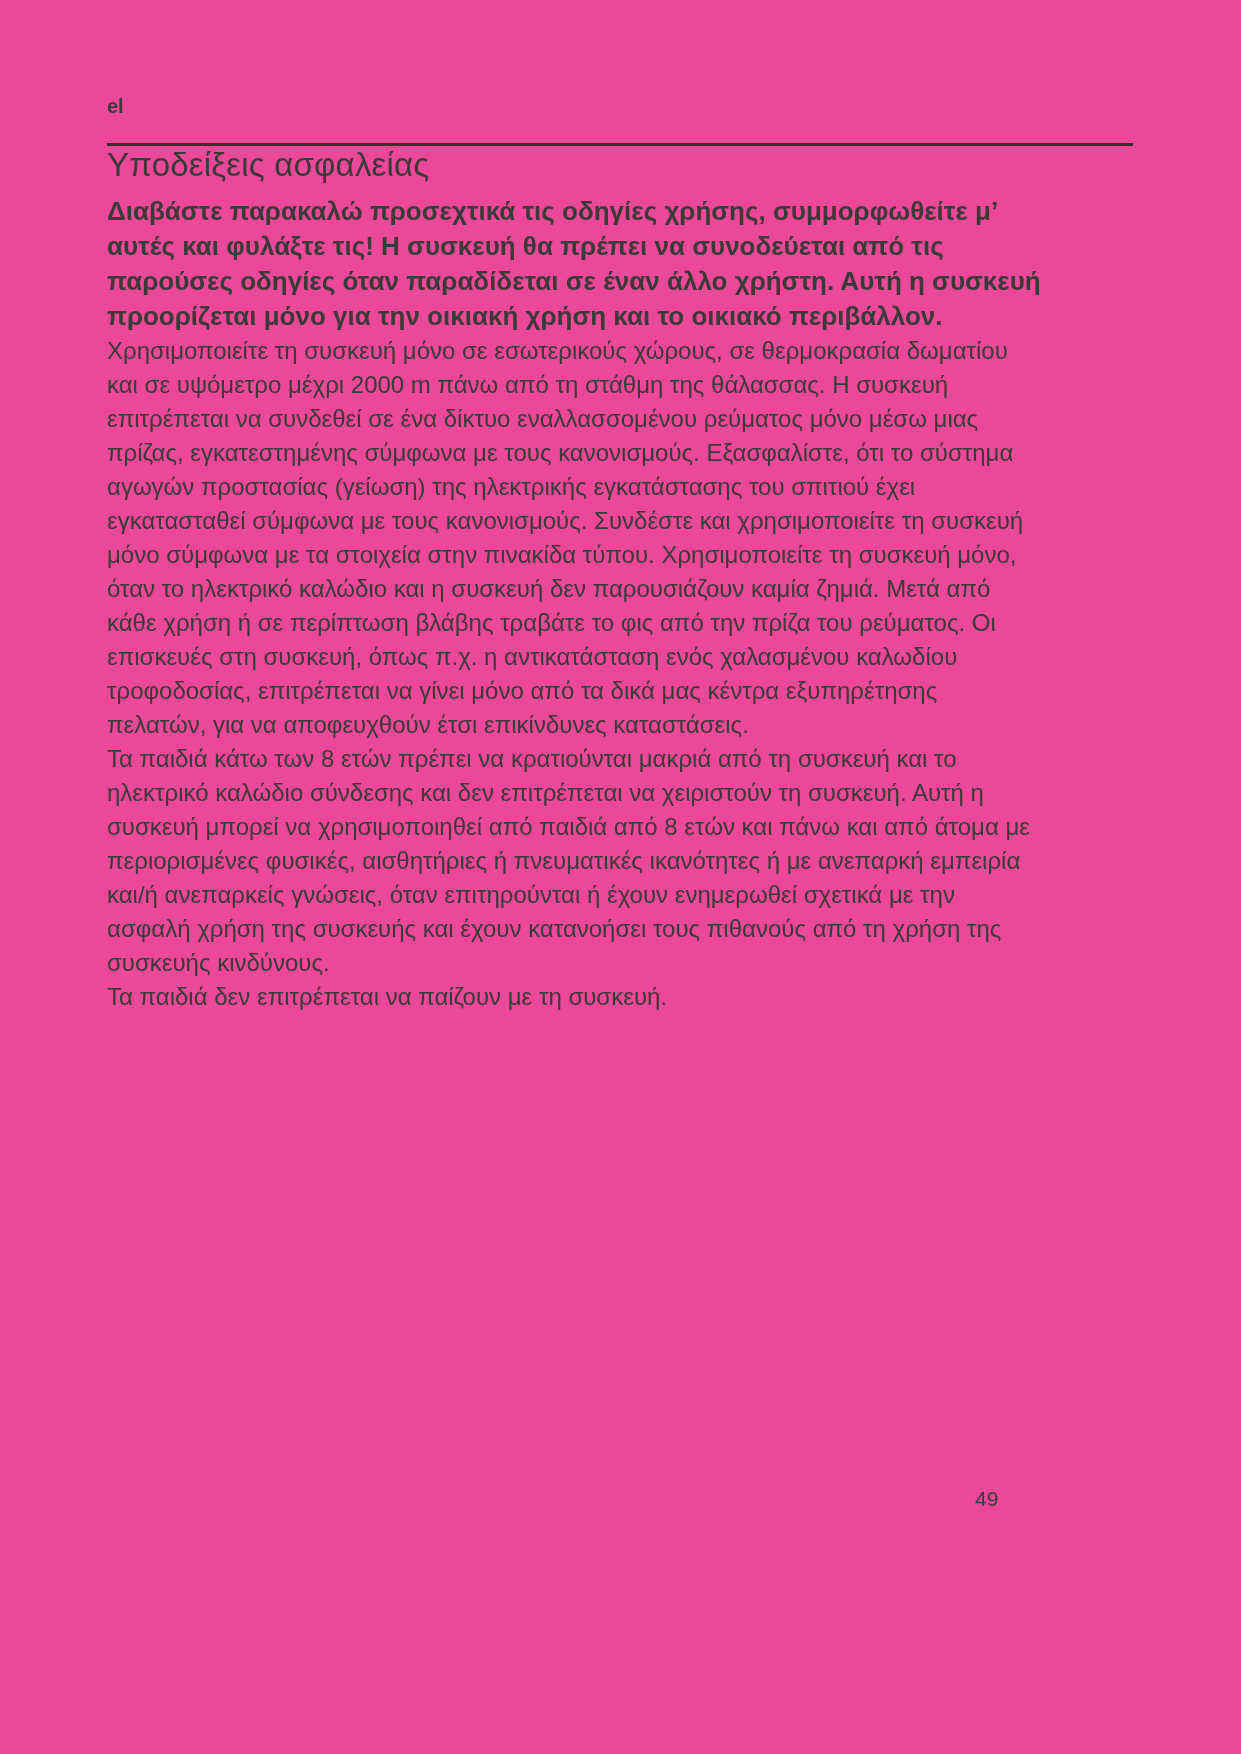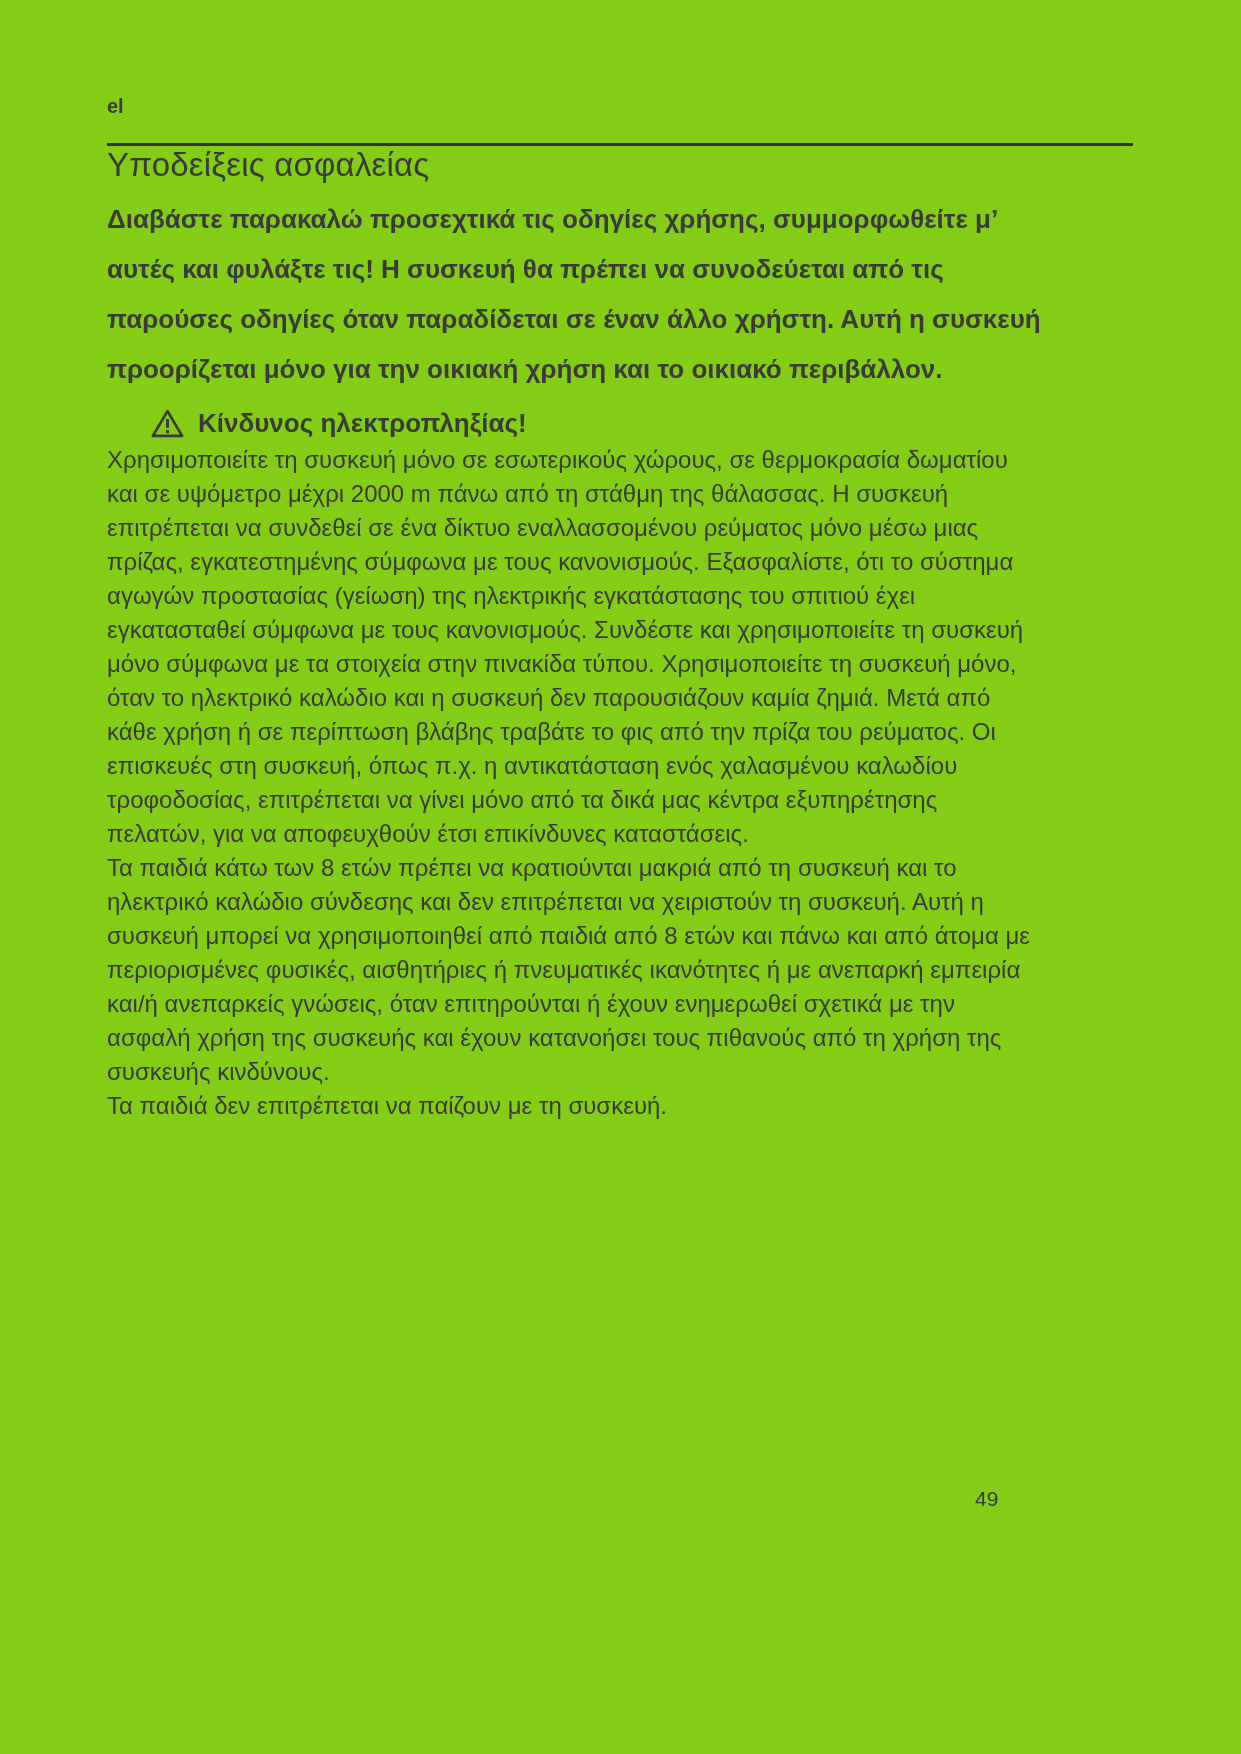--- a/index.html
+++ b/index.html
@@ -3,21 +3,21 @@
 <meta charset="utf-8">
 <style>
   * { margin: 0; padding: 0; box-sizing: border-box; }
   html, body { background: #ffffff; }
   body { font-family: "Liberation Sans", "DejaVu Sans", sans-serif; }
 
   .page {
     position: relative;
     width: 1241px;
     height: 1754px;
-    background: #84cc16;
+    background: #ec4899;
     color: #3a3a3a;
     overflow: hidden;
   }
 
   .content {
     position: absolute;
     left: 107px;
     top: 95px;
     width: 1026px;
   }
@@ -41,21 +41,21 @@
     letter-spacing: 0.2px;
     color: #3a3a3a;
   }
 
   .text-col { width: 935px; }
 
   .intro {
     margin-top: 10px;
     font-size: 26px;
     font-weight: 700;
-    line-height: 50px;
+    line-height: 35px;
   }
 
   .warning-heading {
     display: flex;
     align-items: center;
     gap: 14px;
     margin-top: 14px;
     margin-bottom: 4px;
     padding-left: 44px;
     font-size: 26px;
@@ -89,30 +89,20 @@
   <div class="content">
 
     <div class="lang-code">el</div>
 
     <hr class="rule">
 
     <h1 class="title text-col">Υποδείξεις ασφαλείας</h1>
 
     <p class="intro text-col">Διαβάστε παρακαλώ προσεχτικά τις οδηγίες χρήσης, συμμορφωθείτε μ’ αυτές και φυλάξτε τις! Η συσκευή θα πρέπει να συνοδεύεται από τις παρούσες οδηγίες όταν παραδίδεται σε έναν άλλο χρήστη. Αυτή η συσκευή προορίζεται μόνο για την οικιακή χρήση και το οικιακό περιβάλλον.</p>
 
-    <div class="warning-heading text-col">
-      <span class="warning-icon">
-        <svg width="33" height="29" viewBox="0 0 24 21" aria-hidden="true">
-          <path d="M12 1.5 L22.6 19.5 L1.4 19.5 Z" fill="none" stroke="#3a3a3a" stroke-width="2" stroke-linejoin="round"></path>
-          <rect x="10.9" y="7.2" width="2.2" height="6.4" fill="#3a3a3a"></rect>
-          <rect x="10.9" y="15.3" width="2.2" height="2.3" fill="#3a3a3a"></rect>
-        </svg>
-      </span>
-      <span>Κίνδυνος ηλεκτροπληξίας!</span>
-    </div>
 
     <p class="body-para text-col">Χρησιμοποιείτε τη συσκευή μόνο σε εσωτερικούς χώρους, σε θερμοκρασία δωματίου και σε υψόμετρο μέχρι 2000 m πάνω από τη στάθμη της θάλασσας. Η συσκευή επιτρέπεται να συνδεθεί σε ένα δίκτυο εναλλασσομένου ρεύματος μόνο μέσω μιας πρίζας, εγκατεστημένης σύμφωνα με τους κανονισμούς. Εξασφαλίστε, ότι το σύστημα αγωγών προστασίας (γείωση) της ηλεκτρικής εγκατάστασης του σπιτιού έχει εγκατασταθεί σύμφωνα με τους κανονισμούς. Συνδέστε και χρησιμοποιείτε τη συσκευή μόνο σύμφωνα με τα στοιχεία στην πινακίδα τύπου. Χρησιμοποιείτε τη συσκευή μόνο, όταν το ηλεκτρικό καλώδιο και η συσκευή δεν παρουσιάζουν καμία ζημιά. Μετά από κάθε χρήση ή σε περίπτωση βλάβης τραβάτε το φις από την πρίζα του ρεύματος. Οι επισκευές στη συσκευή, όπως π.χ. η αντικατάσταση ενός χαλασμένου καλωδίου τροφοδοσίας, επιτρέπεται να γίνει μόνο από τα δικά μας κέντρα εξυπηρέτησης πελατών, για να αποφευχθούν έτσι επικίνδυνες καταστάσεις.</p>
 
     <p class="body-para text-col">Τα παιδιά κάτω των 8 ετών πρέπει να κρατιούνται μακριά από τη συσκευή και το ηλεκτρικό καλώδιο σύνδεσης και δεν επιτρέπεται να χειριστούν τη συσκευή. Αυτή η συσκευή μπορεί να χρησιμοποιηθεί από παιδιά από 8 ετών και πάνω και από άτομα με περιορισμένες φυσικές, αισθητήριες ή πνευματικές ικανότητες ή με ανεπαρκή εμπειρία και/ή ανεπαρκείς γνώσεις, όταν επιτηρούνται ή έχουν ενημερωθεί σχετικά με την ασφαλή χρήση της συσκευής και έχουν κατανοήσει τους πιθανούς από τη χρήση της συσκευής κινδύνους.</p>
 
     <p class="body-para text-col">Τα παιδιά δεν επιτρέπεται να παίζουν με τη συσκευή.</p>
 
 
   </div>
 

